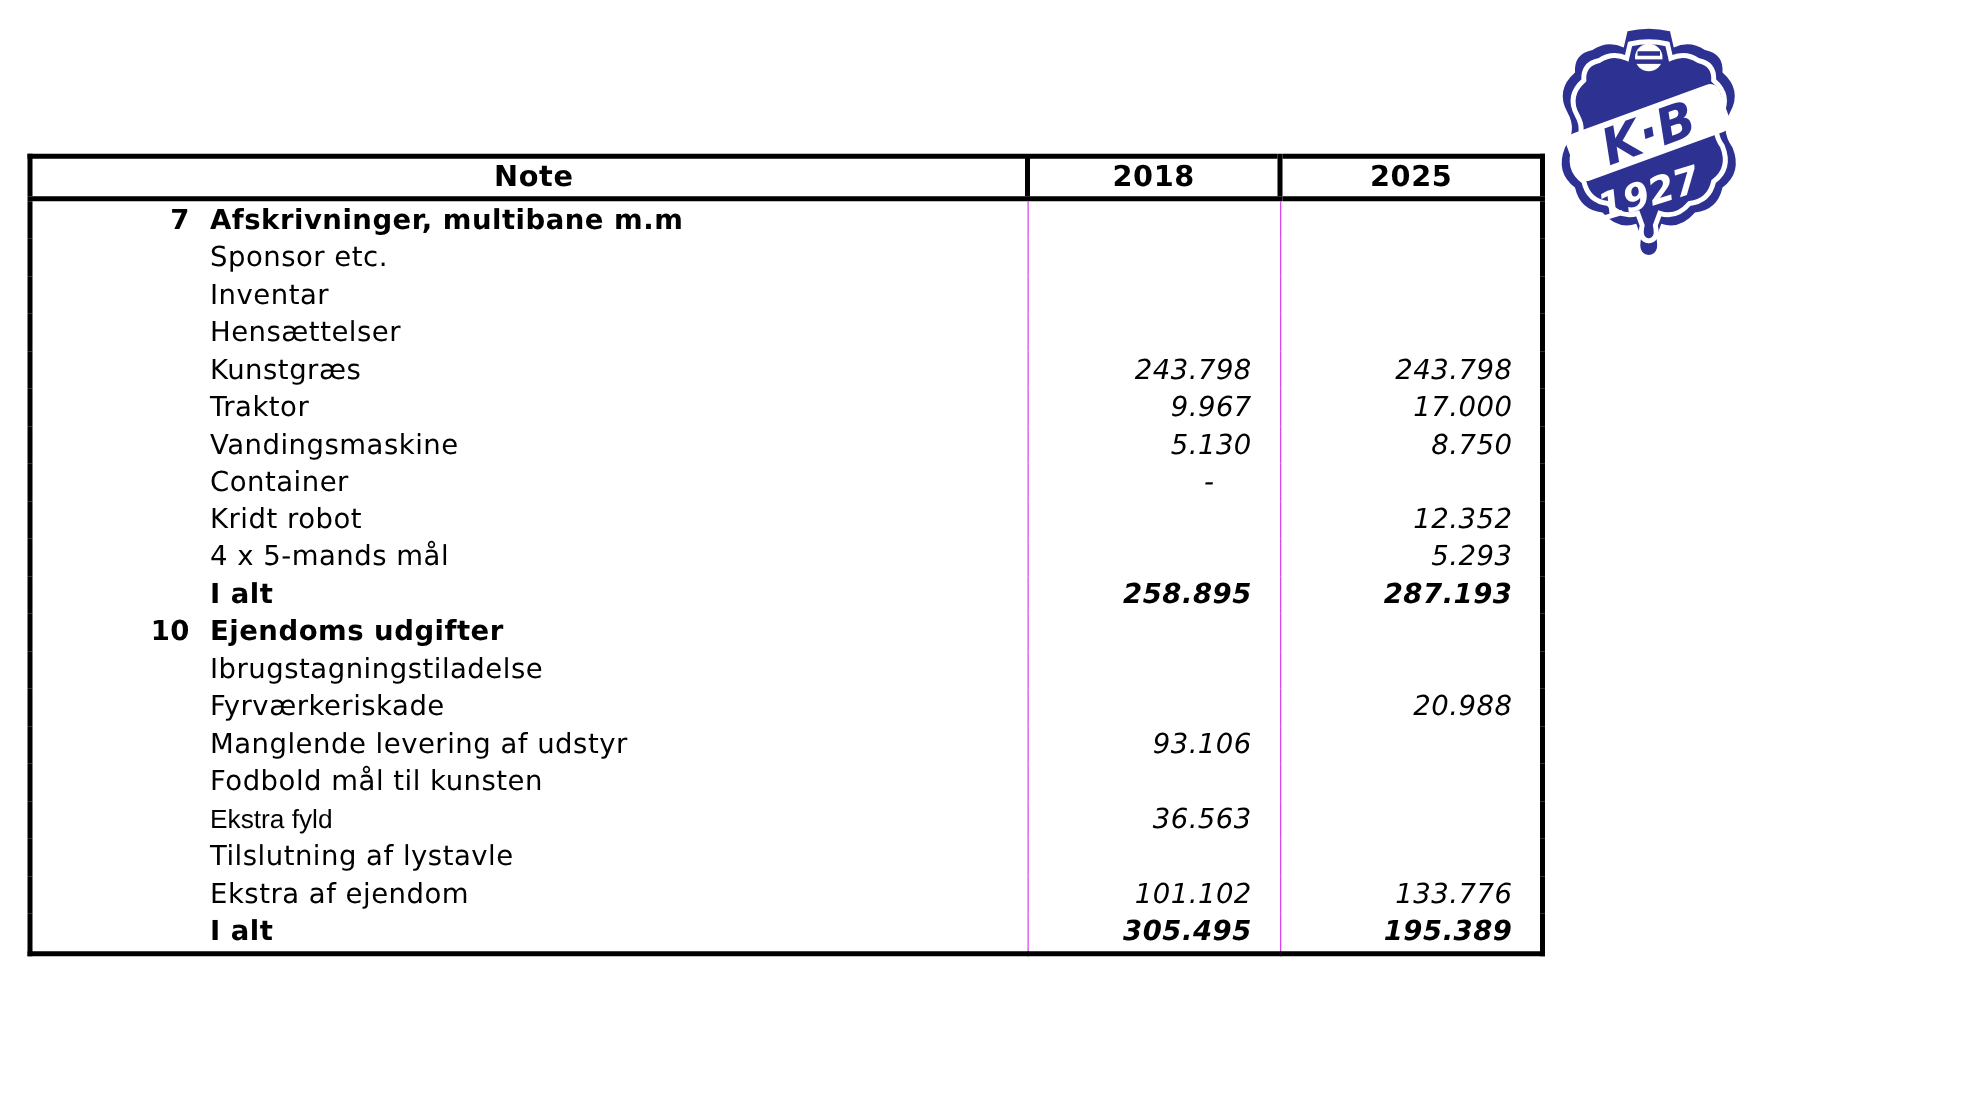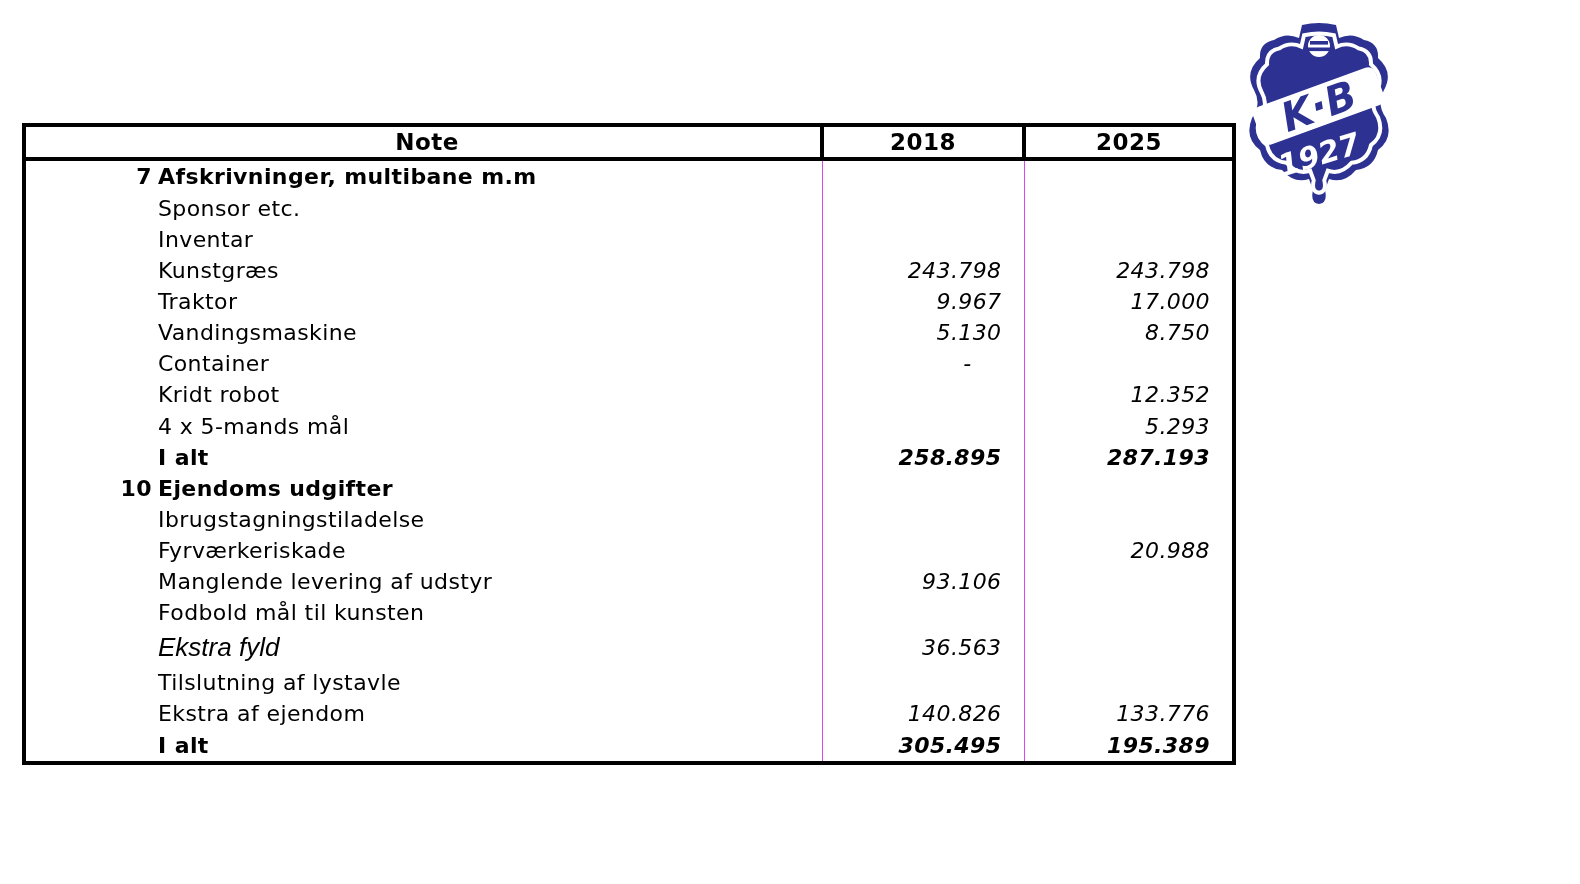--- a/index.html
+++ b/index.html
@@ -13,24 +13,24 @@
 
   thead th{border-bottom:4px solid #000;font-size:23px;font-weight:bold;height:30px;
     padding:0;vertical-align:middle;letter-spacing:.5px;}
   th.h-note{text-align:center;padding-left:8px;}
   th.h-year{text-align:center;border-left:4px solid #000;}
 
   tbody td{padding:0;vertical-align:middle;font-size:22px;letter-spacing:.4px;white-space:nowrap;overflow:hidden;}
   td.c-label{padding-left:8px;}
   td.c-label .cellwrap{display:flex;align-items:baseline;}
   .note-num{display:inline-block;width:118px;text-align:right;flex:none;font-weight:bold;}
-  .lbl{margin-left:6px;}
+  .lbl{margin-left:16px;}
   td.c-num{text-align:right;border-left:1px solid #d946ef;padding-right:22px;font-style:italic;}
   tr.bold td, tr.bold .lbl{font-weight:bold;}
-  tr.alt .lbl{font-family:"Liberation Sans",sans-serif;font-size:26px;letter-spacing:0;font-style:italic;}
+  tr.alt .lbl{font-family:"Liberation Sans",sans-serif;font-size:21px;letter-spacing:0;}
   td.c-num .dash{padding-right:30px;display:inline-block;}
 
   
   .badge{position:absolute;left:1244px;top:10px;width:150px;height:198px;}
 </style>
 </head>
 <body>
 
 <div id="page">
 
@@ -76,20 +76,30 @@
               <span class="lbl">Inventar</span>
             </span>
           </td>
         <td class="c-num"></td>
         <td class="c-num"></td>
       </tr>
       <tr>
         <td class="c-label">
             <span class="cellwrap">
               <span class="note-num"></span>
+              <span class="lbl">Hensættelser</span>
+            </span>
+          </td>
+        <td class="c-num"></td>
+        <td class="c-num"></td>
+      </tr>
+      <tr>
+        <td class="c-label">
+            <span class="cellwrap">
+              <span class="note-num"></span>
               <span class="lbl">Kunstgræs</span>
             </span>
           </td>
         <td class="c-num">243.798</td>
         <td class="c-num">243.798</td>
       </tr>
       <tr>
         <td class="c-label">
             <span class="cellwrap">
               <span class="note-num"></span>
@@ -226,21 +236,21 @@
         <td class="c-num"></td>
         <td class="c-num"></td>
       </tr>
       <tr>
         <td class="c-label">
             <span class="cellwrap">
               <span class="note-num"></span>
               <span class="lbl">Ekstra af ejendom</span>
             </span>
           </td>
-        <td class="c-num">140.826</td>
+        <td class="c-num">101.102</td>
         <td class="c-num">133.776</td>
       </tr>
       <tr class="bold">
         <td class="c-label">
             <span class="cellwrap">
               <span class="note-num"></span>
               <span class="lbl">I alt</span>
             </span>
           </td>
         <td class="c-num">305.495</td>

